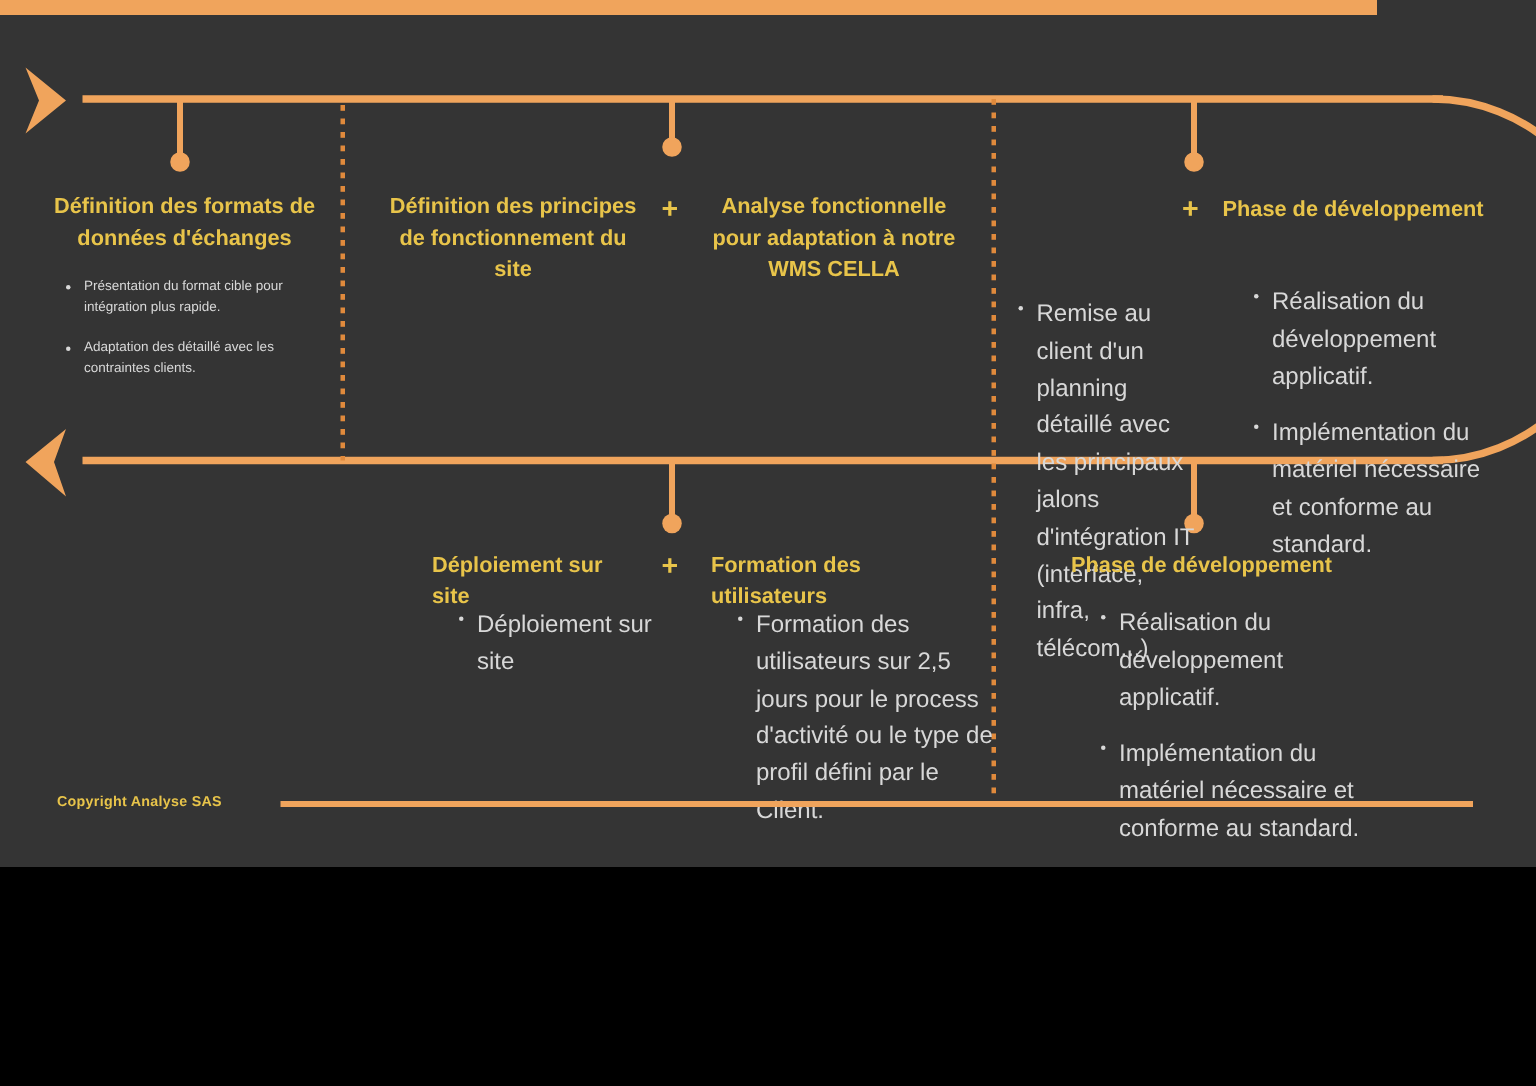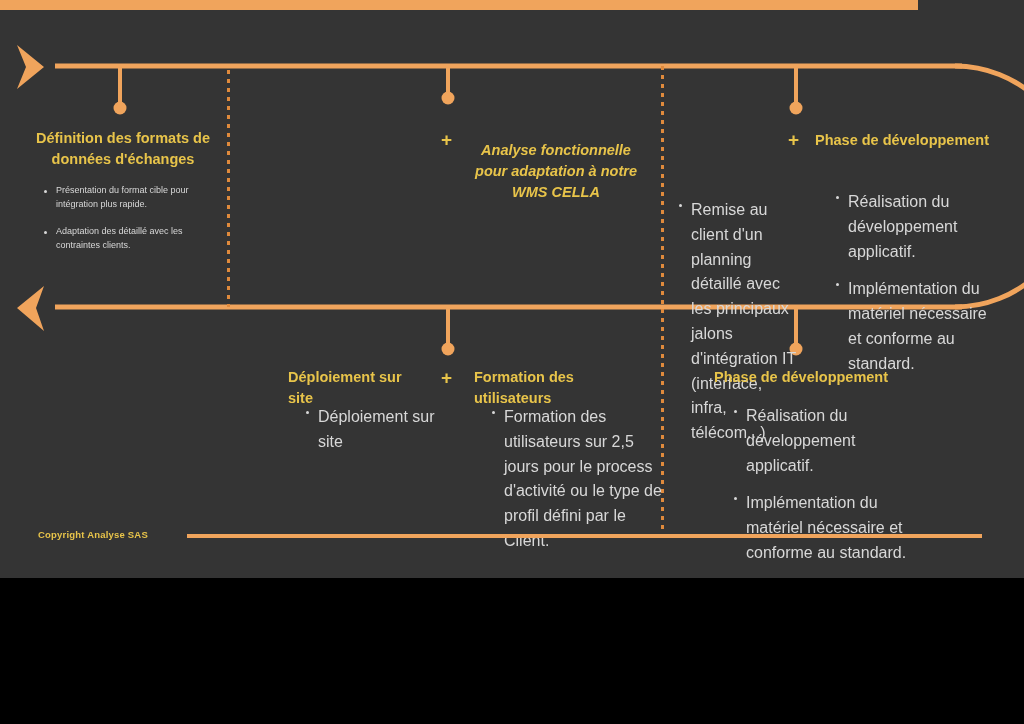--- a/index.html
+++ b/index.html
@@ -175,25 +175,26 @@
 
     <div class="phase row-top" style="left:34px; top:128px; width:178px;">
       <div class="phase-title title-center">Définition des formats de données d'échanges</div>
       <ul class="phase-bullets">
         <li>Présentation du format cible pour intégration plus rapide.</li>
         <li>Adaptation des détaillé avec les contraintes clients.</li>
       </ul>
     </div>
 
     <div class="phase row-top" style="left:253px; top:128px; width:178px;">
+      <div class="phase-title title-center">Définition des principes de fonctionnement du site</div>
     </div>
 
     <div class="plus" style="left:441px; top:130px;">+</div>
 
-    <div class="phase row-top" style="left:466px; top:140px; width:180px;font-style:italic;">
+    <div class="phase row-top" style="left:466px; top:128px; width:180px;">
       <div class="phase-title title-center">Analyse fonctionnelle pour adaptation à notre WMS CELLA</div>
       <ul class="phase-bullets"></ul>
     </div>
 
     <ul class="phase-bullets row-top" style="position:absolute; left:669px; top:190px; width:125px;">
       <li>Remise au client d'un planning détaillé avec les principaux jalons d'intégration IT (interface, infra, télécom...)</li>
     </ul>
 
     <div class="plus" style="left:788px; top:130px;">+</div>
 

